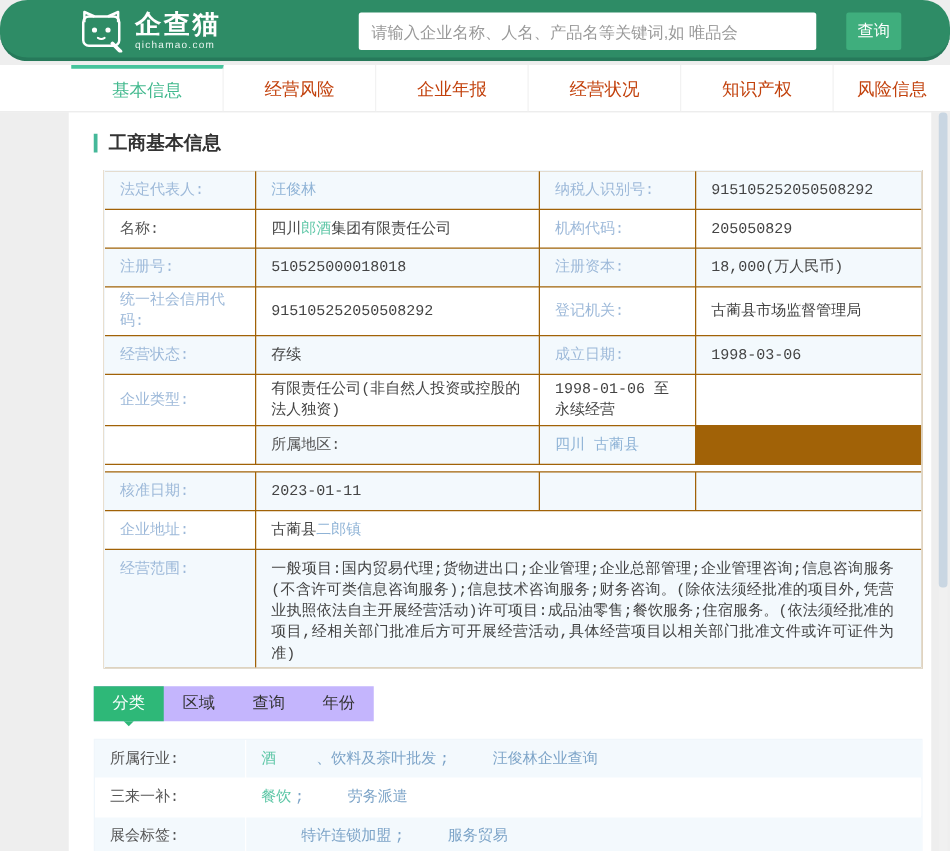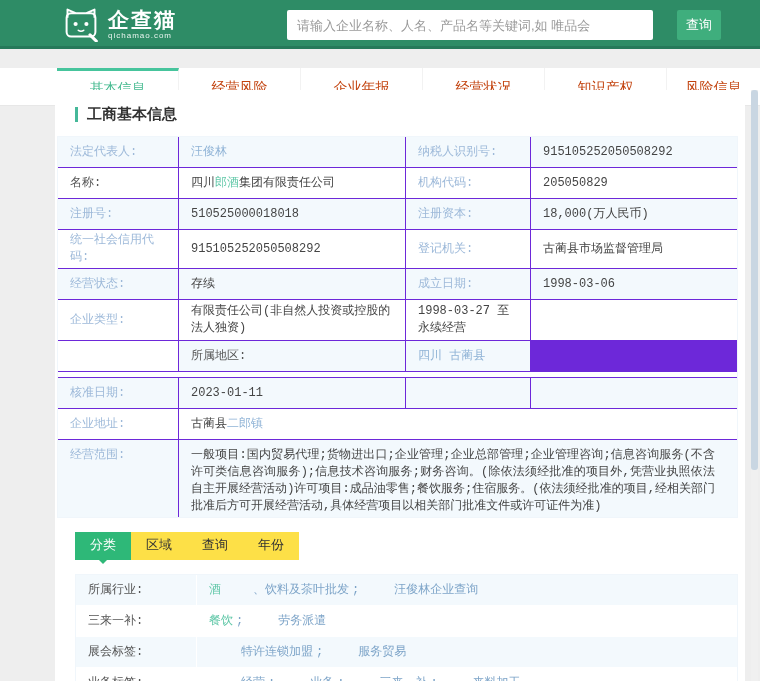--- a/index.html
+++ b/index.html
@@ -1,70 +1,70 @@
 <!DOCTYPE html>
 <html><head>
 <meta charset="utf-8">
 <style>
   * { margin:0; padding:0; box-sizing:border-box; }
   html,body { width:760px; height:681px; overflow:hidden; background:#eeeeee;
     font-family:"Liberation Sans","DejaVu Sans",sans-serif; }
 
   
   .topbar { position:absolute; left:0; top:0; width:760px; height:49px;
-    background:#2e8c66; border-bottom:3px solid #26795a; }
+    background:#2e8c66; border-bottom:3px solid #26795a;border-radius:22px; }
   .logo { position:absolute; left:62px; top:6px; display:flex; align-items:center; cursor:pointer; }
   .logo-icon { width:38px; height:36px; margin-right:8px; }
   .logo-text .t1 { font-size:21px; font-weight:bold; color:#fff; letter-spacing:2px; line-height:22px; }
   .logo-text .t2 { font-size:8px; color:#e8f5ef; letter-spacing:1px; }
   .searchwrap { position:absolute; left:287px; top:10px; height:30px; display:flex; }
   .search-input { width:366px; height:30px; border:none; outline:none; background:#fff;
     border-radius:2px; padding:0 10px; font-size:13px; color:#333;
     font-family:"Liberation Sans","DejaVu Sans",sans-serif; }
   .search-input::placeholder { color:#9a9a9a; }
   .search-btn { margin-left:24px; width:44px; height:30px; border:none; border-radius:2px;
     background:#3fae7d; color:#fff; font-size:13px; cursor:pointer;
     font-family:"Liberation Sans","DejaVu Sans",sans-serif; }
 
   
-  .tabs { position:absolute; left:0; top:68px; width:760px; height:38px; background:#fff;
+  .tabs { position:absolute; left:0; top:52px; width:760px; height:38px; background:#fff;
     display:flex; padding-left:57px; border-bottom:1px solid #e7e7e7; overflow:hidden; }
   .tab { width:126px; height:38px; line-height:38px; text-align:center; font-size:14px;
     color:#c2410c; border-right:1px solid #f2f2f2; cursor:pointer; }
   .tab:last-child { width:96px; border-right:none; }
   .tab.active { color:#42b98e; border-top:3px solid #46c49c; line-height:34px; }
 
   
   .card { position:absolute; left:55px; top:90px; width:690px; height:591px; background:#fff;font-family:Liberation Mono, monospace; }
   .sec-title { display:flex; align-items:center; margin:15px 0 12px 20px; }
   .sec-title .bar { width:3px; height:15px; background:#45b899; margin-right:9px; }
   .sec-title .txt { font-size:15px; font-weight:bold; color:#333; }
 
   
-  .grid { margin:0 7px 0 2px; display:grid; grid-template-columns:120px 226px 124px 1fr;
-    gap:1px; background:#6d28d9; border:1px solid #f0f6fb; }
+  .grid { margin:0 7px 0 28px; display:grid; grid-template-columns:120px 226px 124px 1fr;
+    gap:1px; background:#a16207; border:1px solid #f0f6fb; }
   .c { display:flex; align-items:center; min-height:30px; font-size:12px; background:#fff;
     padding:2px 8px 2px 12px; line-height:17px; }
   .c.pale { background:#f3f9fd; }
   .c.lbl { color:#9db9d9; }
   .c.lbl.dark { color:#555; }
   .c.val { color:#444; }
   .c.tall { min-height:40px; }
   .c.top { align-items:flex-start; padding-top:7px; }
   .c.span3 { grid-column:2 / 5; }
   .c.blank { background:#fff; }
   .gap-row { grid-column:1 / -1; height:5px; background:#fff; }
   .lnk { color:#8fb3d6; text-decoration:none; cursor:pointer; }
   .lnk2 { color:#7da4c8; text-decoration:none; cursor:pointer;padding-left:32px; }
   .hl { color:#5fc7a7; }
   .sep { color:#7da4c8; margin:0 3px; }
   .scope-text { line-height:17px; text-align:justify; padding-right:14px; }
 
   
-  .subtabs { margin:14px 0 14px 20px; display:inline-flex; background:#fde047; height:28px; }
+  .subtabs { margin:14px 0 14px 20px; display:inline-flex; background:#c4b5fd; height:28px; }
   .subtab { padding:0 15px; line-height:28px; font-size:13px; color:#333; cursor:pointer; position:relative; }
   .subtab.active { background:#2eb878; color:#fff; }
   .subtab .caret { position:absolute; left:50%; bottom:-4px; margin-left:-4px; width:0; height:0;
     border-left:4px solid transparent; border-right:4px solid transparent; border-top:4px solid #2eb878; }
 
   
   .taggrid { margin:0 7px 0 20px; display:grid; grid-template-columns:120px 1fr;
     gap:1px; background:#fff; border:1px solid #f0f6fb; }
   .taggrid .c { min-height:30px; }
 
@@ -143,21 +143,21 @@
     <div class="c lbl">登记机关:</div>
     <div class="c val">古蔺县市场监督管理局</div>
 
     <div class="c lbl pale">经营状态:</div>
     <div class="c val pale">存续</div>
     <div class="c lbl pale">成立日期:</div>
     <div class="c val pale">1998-03-06</div>
 
     <div class="c lbl tall">企业类型:</div>
     <div class="c val tall">有限责任公司(非自然人投资或控股的法人独资)</div>
-    <div class="c val tall">1998-03-27 至 永续经营</div>
+    <div class="c val tall">1998-01-06 至 永续经营</div>
 
     <div class="c blank"></div>
     <div class="c blank"></div>
     <div class="c lbl dark pale">所属地区:</div>
     <div class="c val pale">
         <a class="lnk">四川 古蔺县</a>
       </div>
 
     <div class="gap-row"></div>
 

